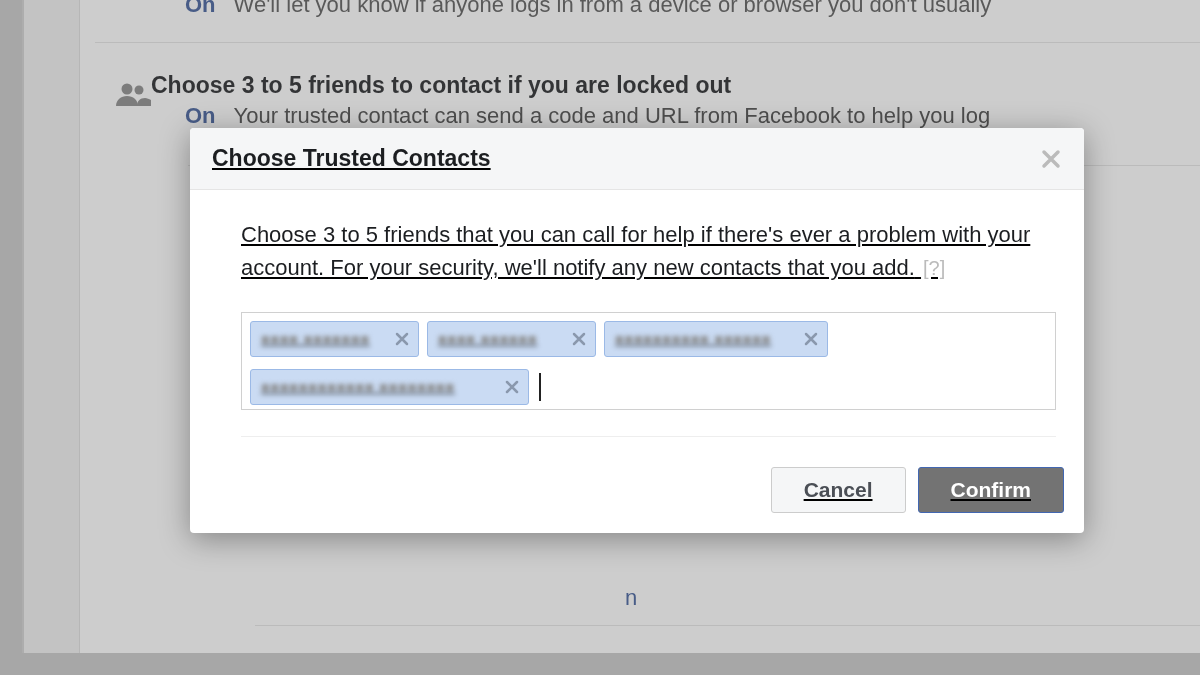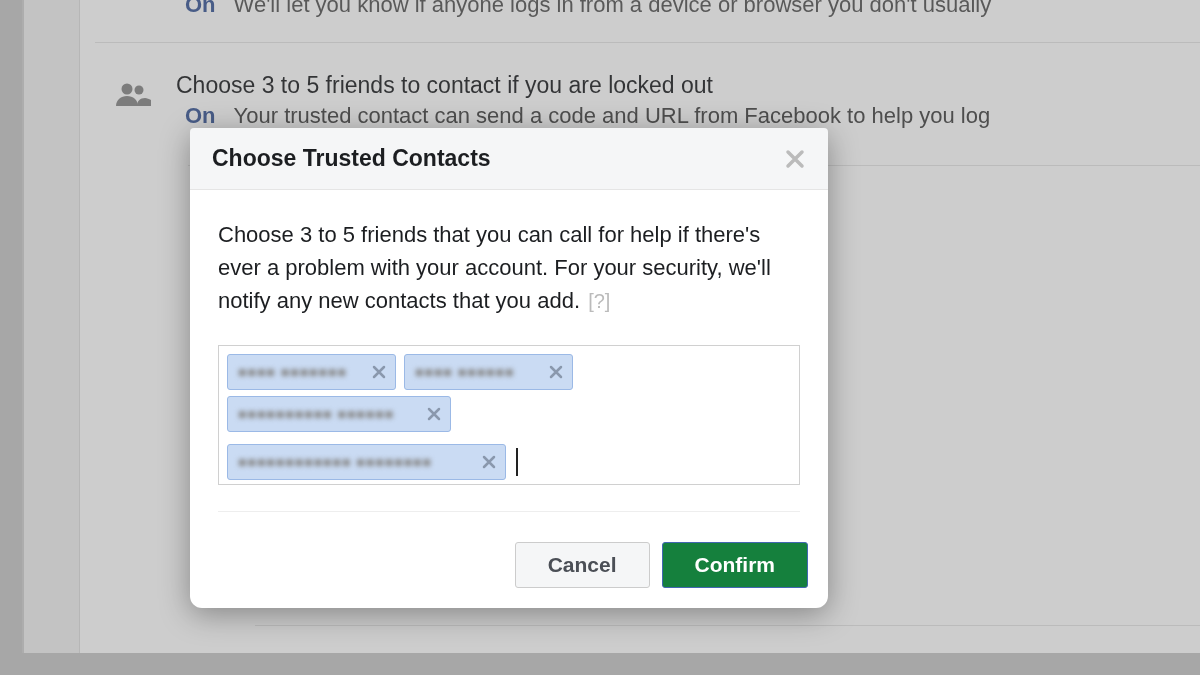--- a/index.html
+++ b/index.html
@@ -59,23 +59,23 @@
     .friends-icon {
       position: absolute;
       left: 0;
       top: 10px;
       width: 36px;
       height: 24px;
       color: #888;
     }
     .bg-heading {
       font-size: 23px;
-      font-weight: 400;
+      font-weight: 700;
       color: #1c1e21;
-      margin-left: 61px;
+      margin-left: 36px;
     }
     .bg-row2-sub {
       margin-left: 70px;
       font-size: 22px;
       color: #444;
       margin-top: 4px;
       display: flex;
       align-items: center;
       white-space: nowrap;
     }
@@ -106,24 +106,25 @@
     }
     .dimmer {
       position: absolute;
       inset: 0;
       background: rgba(100,100,100,0.32);
     }
     .modal {
       position: absolute;
       left: 190px;
       top: 128px;
-      width: 638px;
+      width: 894px;
       background: #fff;
-      border-radius: 12px;
+      border-radius: 4px;
       box-shadow: 0 6px 30px rgba(0,0,0,0.35);
+      text-decoration: underline;
     }
     .modal-header {
       background: #f5f6f7;
       border-bottom: 1px solid #e5e5e5;
       border-radius: 4px 4px 0 0;
       padding: 17px 22px;
       display: flex;
       align-items: center;
       justify-content: space-between;
     }
@@ -137,20 +138,21 @@
       height: 22px;
       color: #bbb;
       cursor: pointer;
       display: flex;
       align-items: center;
       justify-content: center;
     }
     .close-x svg { width: 20px; height: 20px; }
     .modal-body {
       padding: 28px 28px 14px 28px;
+      margin-left: 23px;
     }
     .modal-desc {
       font-size: 22px;
       line-height: 1.5;
       color: #1c1e21;
     }
     .help-q {
       color: #bbb;
       font-size: 20px;
       cursor: pointer;
@@ -224,21 +226,21 @@
       cursor: pointer;
       border: 1px solid transparent;
       font-family: inherit;
     }
     .btn-cancel {
       background: #f5f6f7;
       border-color: #ccc;
       color: #4b4f56;
     }
     .btn-confirm {
-      background: #15803d;
+      background: #737373;
       border-color: #4267b2;
       color: #fff;
     }
     .row-break { flex-basis: 100%; height: 0; }
   </style>
 </head>
 <body>
 
 <div class="outer-frame">
   <div class="bg-content">

